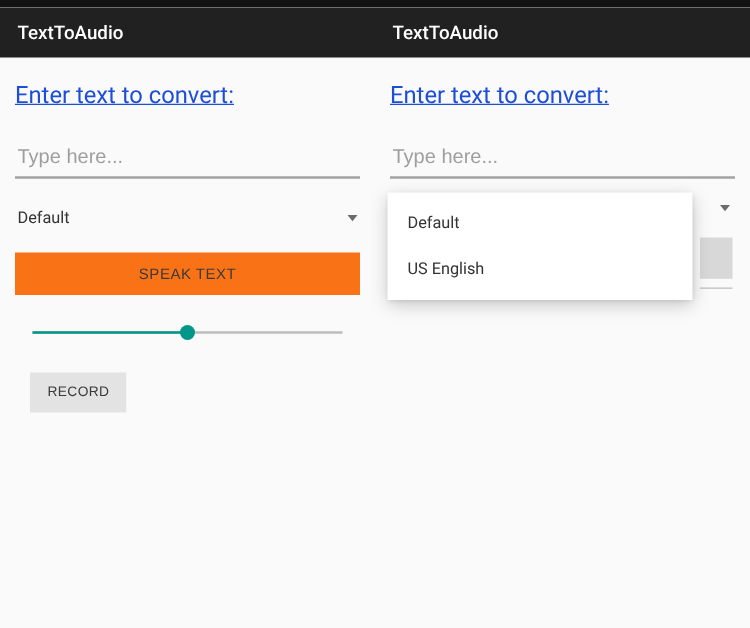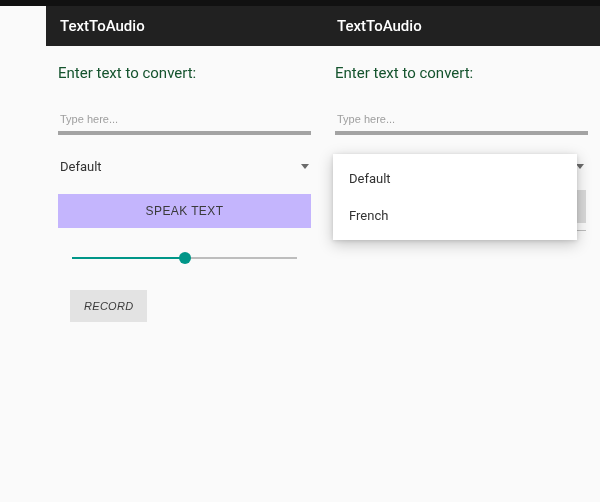--- a/index.html
+++ b/index.html
@@ -12,51 +12,51 @@
   }
   .top-bar {
     width: 100%;
     height: 6px;
     background: #111;
   }
   .container {
     display: flex;
     width: 100%;
     height: calc(100% - 6px);
-    padding-left: 46px;
   }
   .pane {
     width: 50%;
     position: relative;
     background: #fafafa;
   }
   .app-bar {
     background: #212121;
     color: #fff;
     height: 40px;
     display: flex;
     align-items: center;
     padding: 0 14px;
     font-size: 15px;
     font-weight: 500;
   }
   .content {
     padding: 14px 12px 0 12px;
   }
   .heading {
-    color: #14532d;
-    font-size: 15px;
+    color: #1d4ed8;
+    font-size: 19px;
     margin-bottom: 26px;
     margin-top: 4px;
+    text-decoration: underline;
   }
   .text-field {
     border: none;
-    border-bottom: 4px solid #a3a3a3;
-    width: 100%;
-    font-size: 11px;
+    border-bottom: 2px solid #a3a3a3;
+    width: 100%;
+    font-size: 16px;
     padding: 4px 2px 6px 2px;
     background: transparent;
     outline: none;
     color: #333;
     margin-bottom: 18px;
   }
   .text-field::placeholder { color: #9e9e9e; }
   .spinner {
     display: flex;
     align-items: center;
@@ -68,21 +68,21 @@
     margin-bottom: 14px;
   }
   .spinner-arrow {
     width: 0; height: 0;
     border-left: 4px solid transparent;
     border-right: 4px solid transparent;
     border-top: 5px solid #6b6b6b;
   }
   .btn-wide {
     width: 100%;
-    background: #c4b5fd;
+    background: #f97316;
     border: none;
     color: #3a3a3a;
     font-size: 12px;
     letter-spacing: 0.4px;
     padding: 10px 0;
     font-weight: 500;
     cursor: pointer;
     margin-bottom: 18px;
   }
   .slider-wrap {
@@ -116,21 +116,20 @@
   .btn-small {
     background: #e3e3e3;
     border: none;
     color: #3a3a3a;
     font-size: 11px;
     letter-spacing: 0.3px;
     padding: 10px 14px;
     font-weight: 500;
     cursor: pointer;
     margin-left: 12px;
-    font-style: italic;
   }
   .dropdown {
     position: absolute;
     top: 148px;
     left: 10px;
     width: 244px;
     background: #fff;
     box-shadow: 0 4px 14px rgba(0,0,0,0.22), 0 1px 4px rgba(0,0,0,0.12);
     padding: 6px 0;
     z-index: 10;
@@ -199,17 +198,17 @@
       <div class="heading">Enter text to convert:</div>
       <input class="text-field" type="text" placeholder="Type here..." style="">
     </div>
 
     <span class="spinner-arrow arrow-under"></span>
     <div class="btn-peek"></div>
     <div class="divider-under"></div>
 
     <div class="dropdown" id="dropdown">
         <div class="dropdown-item">Default</div>
-        <div class="dropdown-item">French</div>
+        <div class="dropdown-item">US English</div>
       </div>
   </div>
 
 </div>
 
 </body></html>

